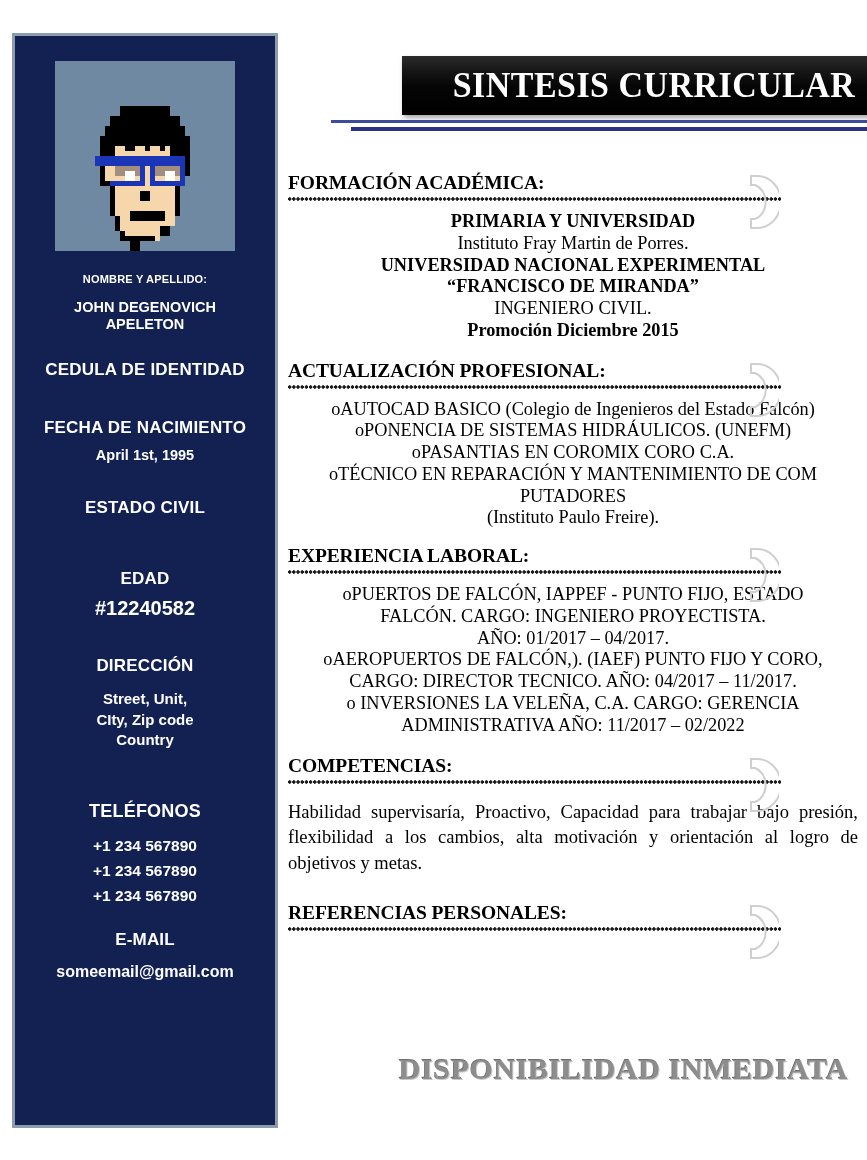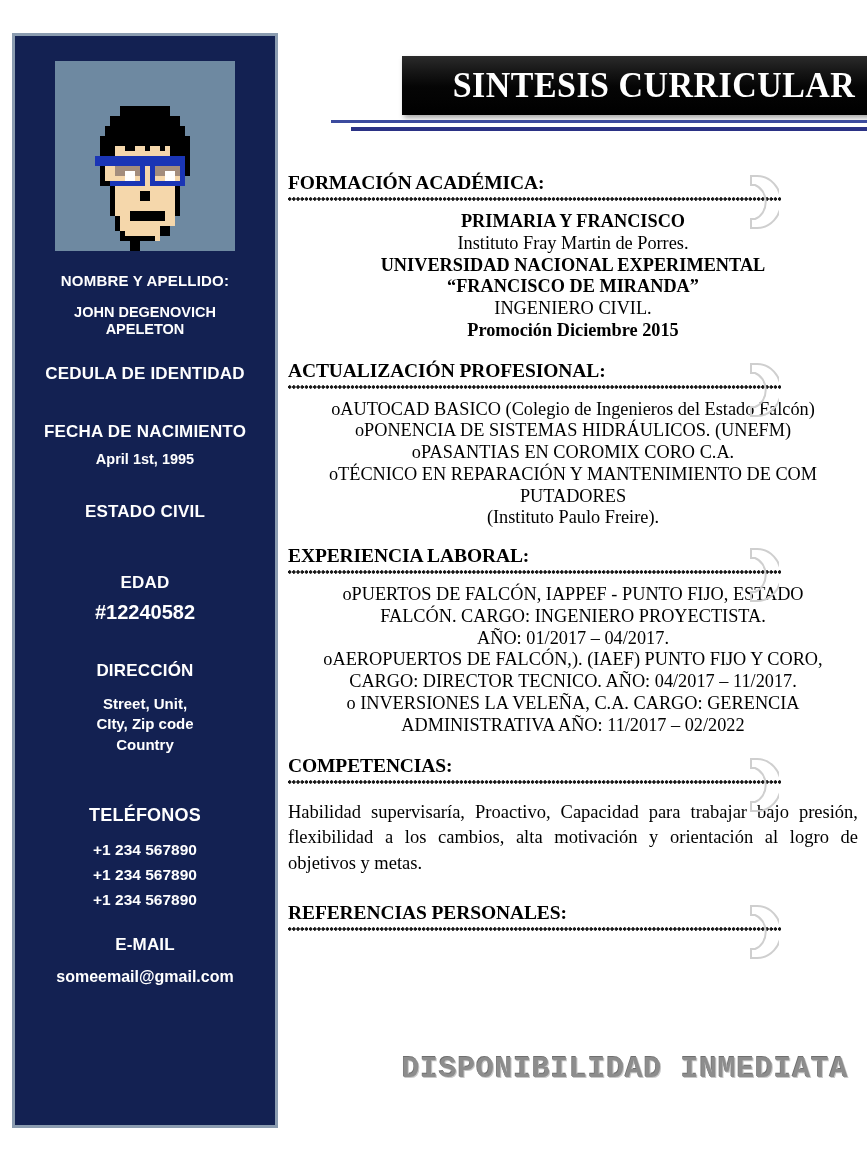--- a/index.html
+++ b/index.html
@@ -43,21 +43,21 @@
   .sb-label {
     font-weight: bold;
     letter-spacing: 0.2px;
     line-height: 1.12;
   }
   .sb-value {
     font-weight: bold;
     line-height: 1.18;
   }
 
-  .lab-name    { font-size: 15px; margin-top: 22px; }
+  .lab-name    { font-size: 11px; margin-top: 22px; }
   .val-name    { font-size: 14.5px; margin-top: 14px; }
   .lab-cedula  { font-size: 17px;   margin-top: 26px; }
   .val-cedula  { font-size: 15px;   margin-top: 12px; }
   .lab-fecha   { font-size: 17px;   margin-top: 39px; }
   .val-fecha   { font-size: 14.5px; margin-top: 10px; }
   .lab-estado  { font-size: 17px;   margin-top: 34px; text-align: center; }
   .lab-edad    { font-size: 17px;   margin-top: 52px; }
   .val-edad    { font-size: 20px;   margin-top: 9px; }
   .lab-dir     { font-size: 17px;   margin-top: 36px; }
   .val-dir     { font-size: 15px;   margin-top: 14px; line-height: 1.36; }
@@ -157,21 +157,21 @@
   #footer {
     position: absolute;
     left: 288px;
     top: 1052px;
     width: 570px;
     text-align: right;
     padding-right: 10px;
     box-sizing: border-box;
   }
   #footer-text {
-    font-family: Liberation Mono, monospace;
+    font-family: Liberation Serif, serif;
     font-weight: bold;
     font-size: 30px;
     letter-spacing: 0.6px;
     color: #8d8d8d;
     text-shadow: 1px 1px 0 #c9c9c9, -0.6px -0.6px 0 #6f6f6f;
     white-space: nowrap;
   }
 </style>
 </head>
 <body>
@@ -293,21 +293,21 @@
 <div id="main">
 
   <div class="section" id="sec-formacion">
     <div class="sec-head">FORMACIÓN ACADÉMICA:</div>
     <div class="sec-rule">
       <svg class="bracket" viewBox="0 0 38 62">
         <path d="M10 5 L16 5 A24 26 0 0 1 16 57 L10 57 L10 48 L14 48 A16 18 0 0 0 14 14 L10 14 Z" fill="none" stroke="#cfcfcf" stroke-width="2"></path>
       </svg>
     </div>
     <div class="sec-body">
-      <span class="ln b">PRIMARIA Y FRANCISCO</span>
+      <span class="ln b">PRIMARIA Y UNIVERSIDAD</span>
       <span class="ln">Instituto Fray Martin de Porres.</span>
       <span class="ln b">UNIVERSIDAD NACIONAL EXPERIMENTAL</span>
       <span class="ln b">“FRANCISCO DE MIRANDA”</span>
       <span class="ln">INGENIERO CIVIL.</span>
       <span class="ln b">Promoción Diciembre 2015</span>
     </div>
   </div>
 
   <div class="section" id="sec-actualizacion">
     <div class="sec-head">ACTUALIZACIÓN PROFESIONAL:</div>

